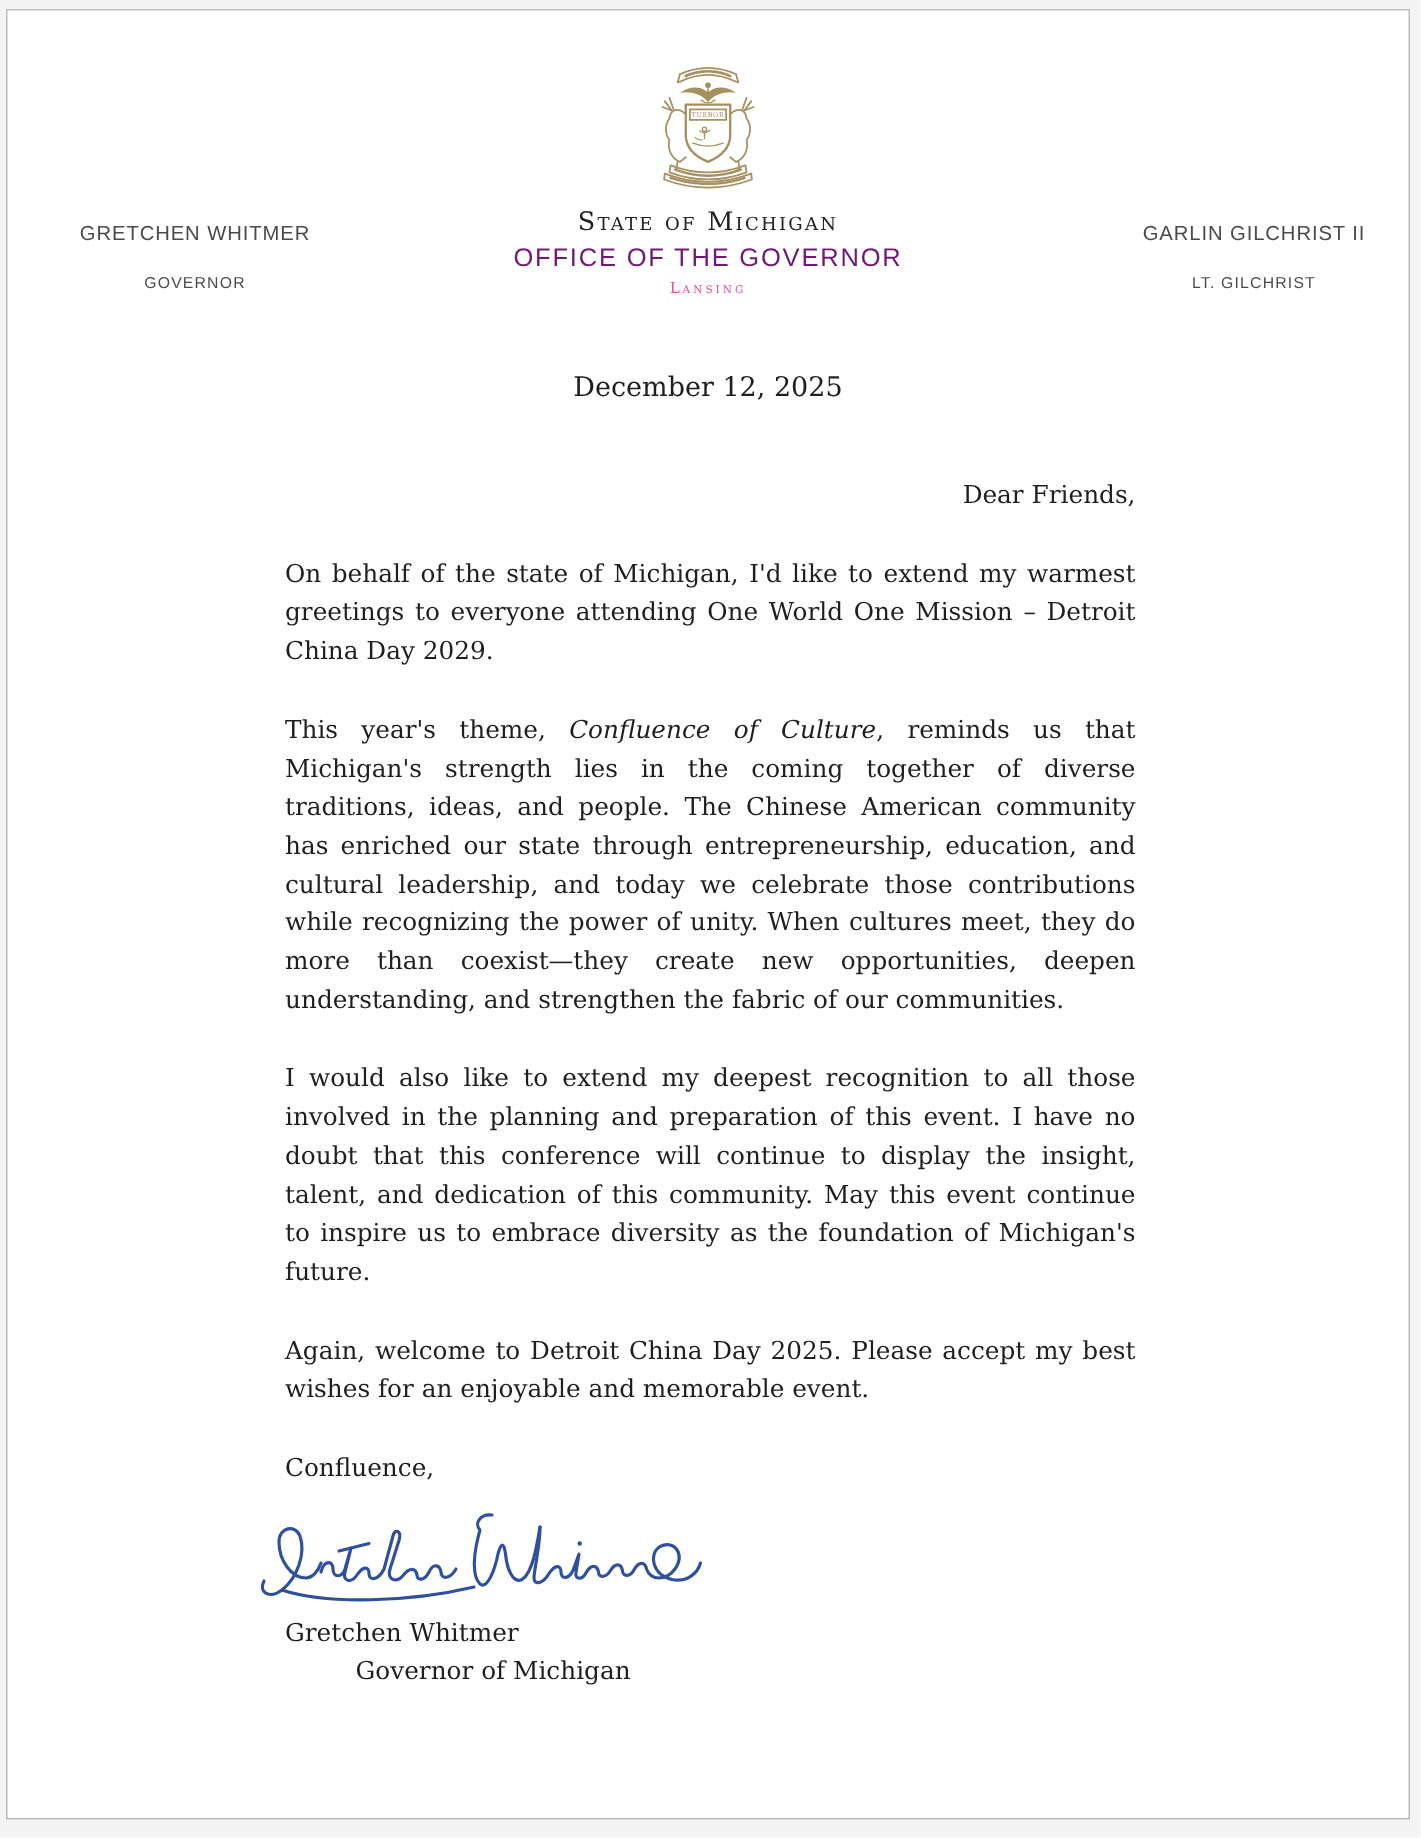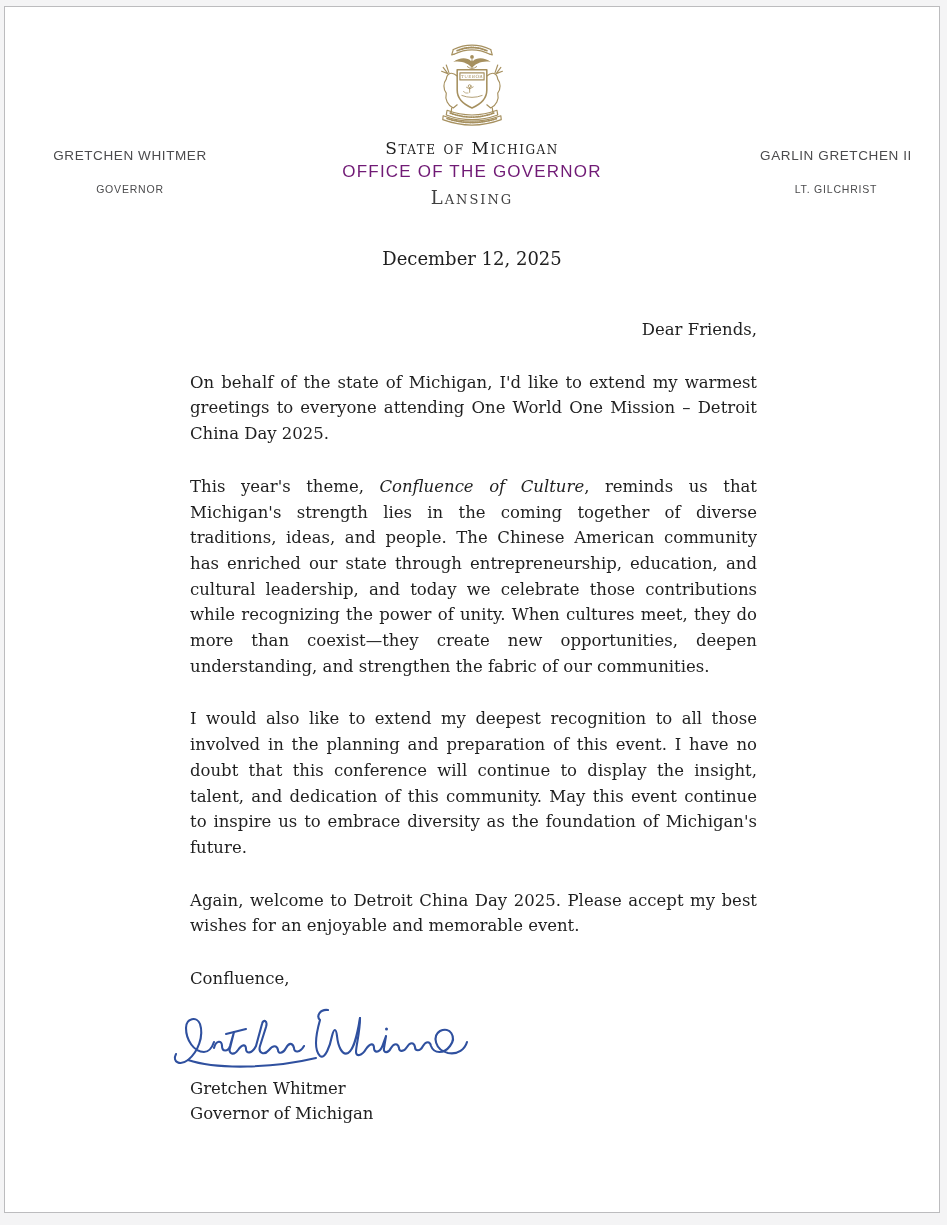--- a/index.html
+++ b/index.html
@@ -33,23 +33,23 @@
     margin-top: 4px;
     font-family: Liberation Sans, sans-serif;
     font-size: 17px;
     letter-spacing: 1.2px;
     color: #701a75;
   }
   .city-line {
     margin-top: 5px;
     font-family: "DejaVu Serif", serif;
     font-variant: small-caps;
-    font-size: 18px;
+    font-size: 10px;
     letter-spacing: 2px;
-    color: #404040;
+    color: #ec4899;
   }
   .official {
     position: absolute;
     width: 210px;
     text-align: center;
     font-family: "Liberation Sans", sans-serif;
     color: #4b4b4d;
   }
   .official .o-name { font-size: 13.5px; letter-spacing: 0.6px; }
   .official .o-title { font-size: 10.5px; letter-spacing: 0.8px; margin-top: 20px; }
@@ -71,21 +71,21 @@
     font-size: 16.5px;
     line-height: 25.7px;
     color: #1f1f1f;
   }
   .salutation { text-align: right; }
   .para { text-align: justify; margin-top: 27px; }
   .para em { font-style: italic; }
   .closing { margin-top: 27px; }
   .signature-wrap { margin-top: 4px; margin-left: -20px; height: 78px; }
   .signoff-name  { margin-top: 2px; }
-  .signoff-title { margin-top: 0; }
+  .signoff-title { margin-top: 0; margin-left: 47px; }
 </style>
 </head>
 <body>
 
 <div class="paper">
 
   <div class="masthead">
     <div class="seal-wrap">
       <svg width="80" height="92" viewBox="0 0 100 118">
         <g stroke="#a6905f" fill="none" stroke-width="1.5" stroke-linecap="round" stroke-linejoin="round">
@@ -128,30 +128,30 @@
     <div class="office-line">OFFICE OF THE GOVERNOR</div>
     <div class="city-line">Lansing</div>
   </div>
 
   <div class="official official-left">
     <div class="o-name">GRETCHEN WHITMER</div>
     <div class="o-title">GOVERNOR</div>
   </div>
 
   <div class="official official-right">
-    <div class="o-name">GARLIN GRETCHEN II</div>
+    <div class="o-name">GARLIN GILCHRIST II</div>
     <div class="o-title">LT. GILCHRIST</div>
   </div>
 
   <div class="date-line">December 12, 2025</div>
 
   <div class="letter-body">
     <p class="salutation">Dear Friends,</p>
 
-    <p class="para">On behalf of the state of Michigan, I'd like to extend my warmest greetings to everyone attending One World One Mission – Detroit China Day 2025.</p>
+    <p class="para">On behalf of the state of Michigan, I'd like to extend my warmest greetings to everyone attending One World One Mission – Detroit China Day 2029.</p>
 
     <p class="para"><span>This year's theme, </span><em>Confluence of Culture</em><span>, reminds us that Michigan's strength lies in the coming together of diverse traditions, ideas, and people. The Chinese American community has enriched our state through entrepreneurship, education, and cultural leadership, and today we celebrate those contributions while recognizing the power of unity. When cultures meet, they do more than coexist—they create new opportunities, deepen understanding, and strengthen the fabric of our communities.</span></p>
 
     <p class="para">I would also like to extend my deepest recognition to all those involved in the planning and preparation of this event. I have no doubt that this conference will continue to display the insight, talent, and dedication of this community. May this event continue to inspire us to embrace diversity as the foundation of Michigan's future.</p>
 
     <p class="para">Again, welcome to Detroit China Day 2025. Please accept my best wishes for an enjoyable and memorable event.</p>
 
     <p class="closing">Confluence,</p>
 
     <div class="signature-wrap">

